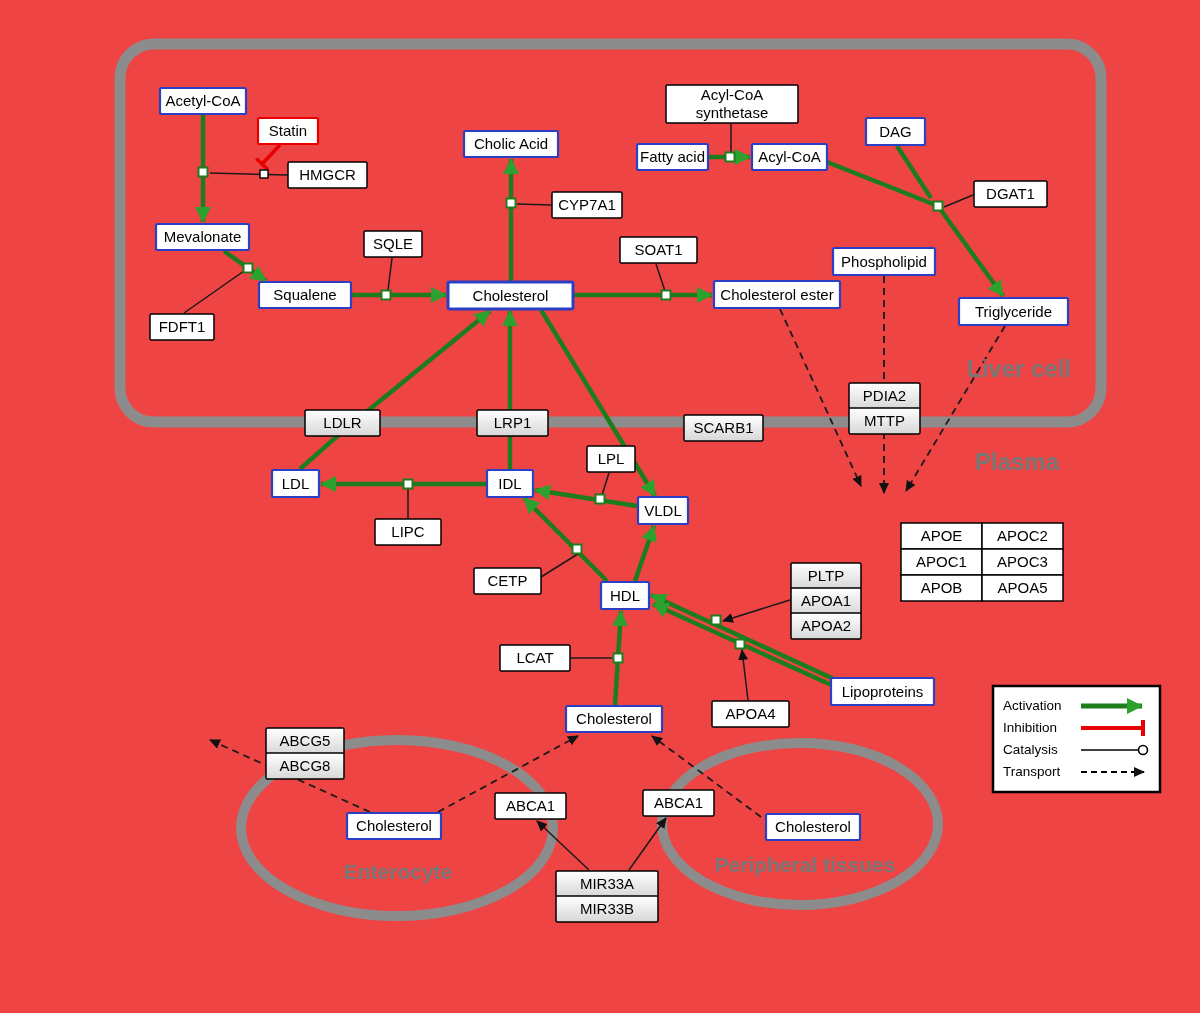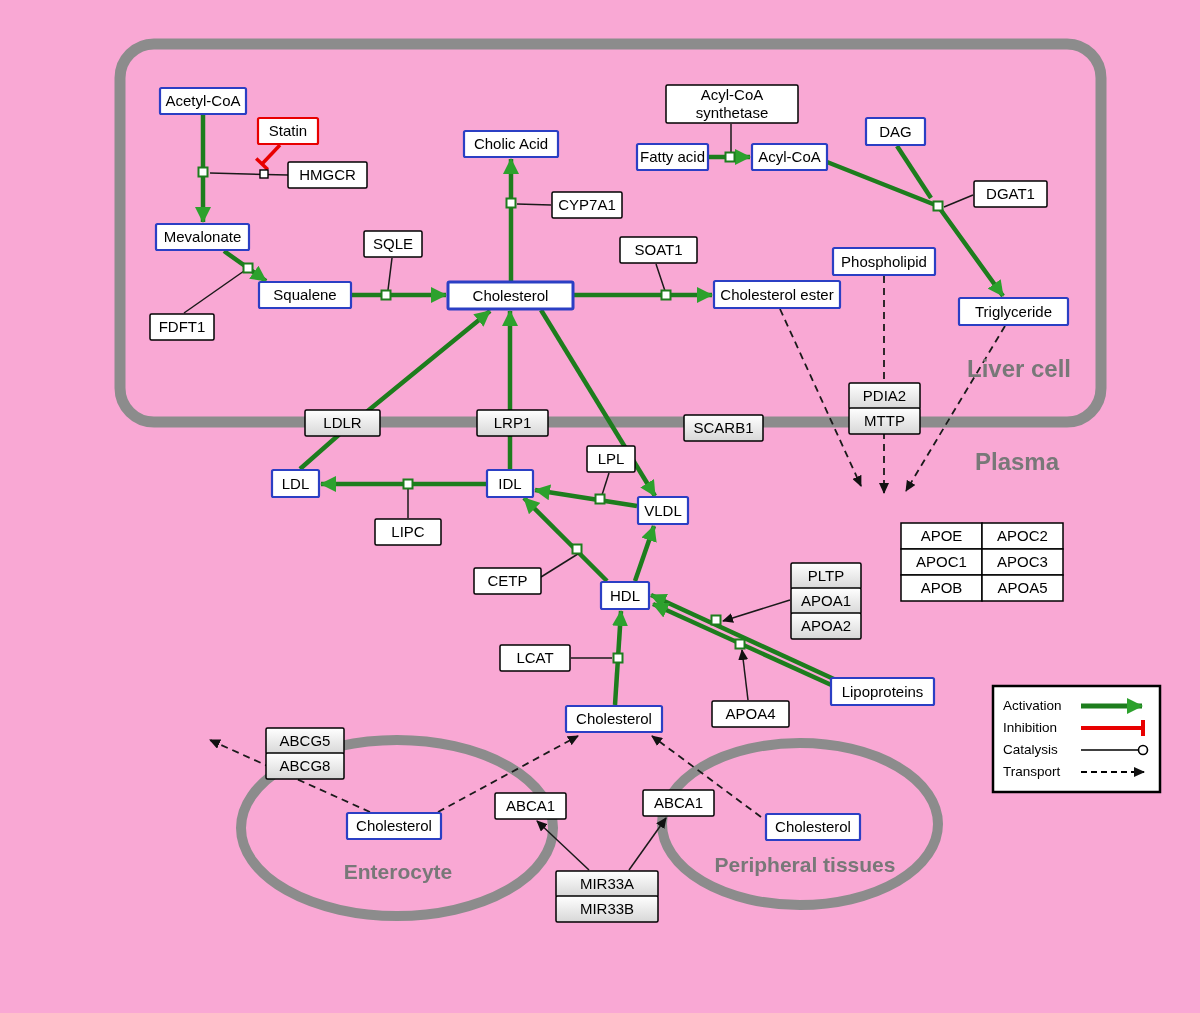--- a/index.html
+++ b/index.html
@@ -1,16 +1,16 @@
 <!DOCTYPE html>
 <html><head>
 <meta charset="utf-8">
 <style>
   html,body{margin:0;padding:0;background:#ffffff;}
-  #canvas{position:relative;width:1200px;height:1013px;font-family:"Liberation Sans",sans-serif;background:#f9a8d4;overflow:hidden;}
+  #canvas{position:relative;width:1200px;height:1013px;font-family:"Liberation Sans",sans-serif;background:#ef4444;overflow:hidden;}
   svg{display:block;}
   svg text{font-family:"Liberation Sans",sans-serif;}
 </style>
 </head>
 <body>
 
 <div id="canvas">
   <svg id="pathway-svg" width="1200" height="1013" viewBox="0 0 1200 1013">
     <defs>
       <linearGradient id="boxGrad" x1="0" y1="0" x2="0" y2="1">

